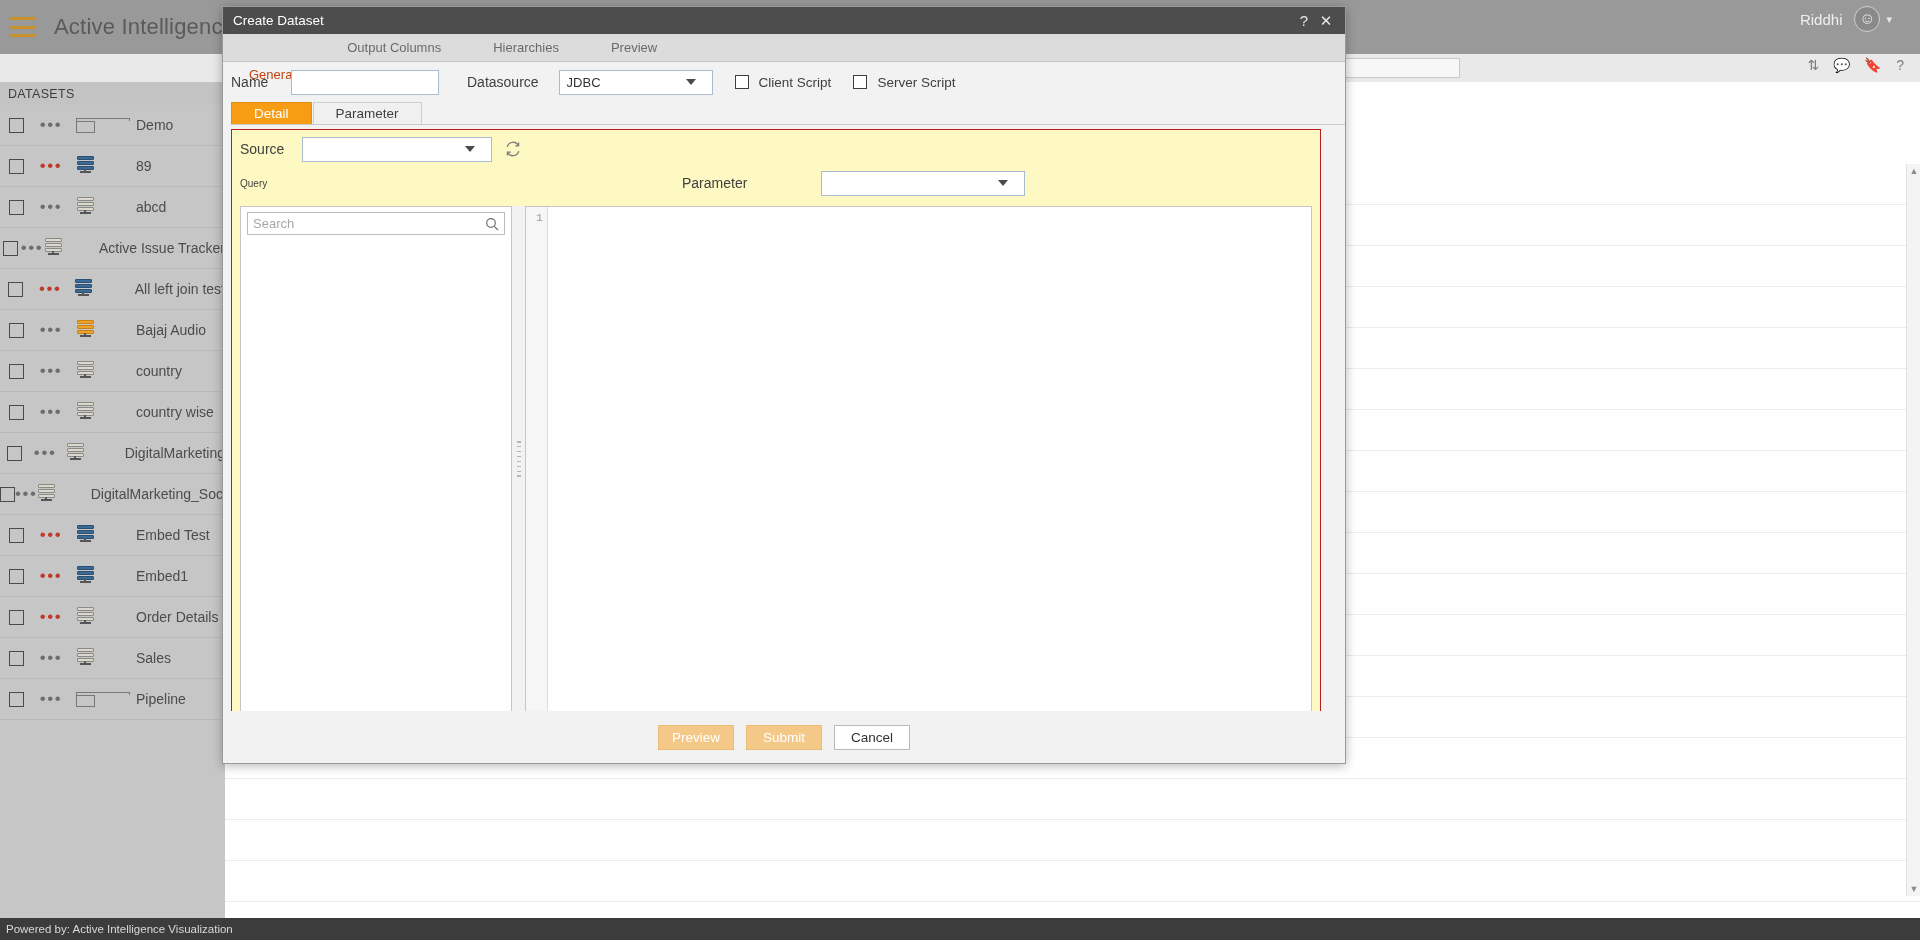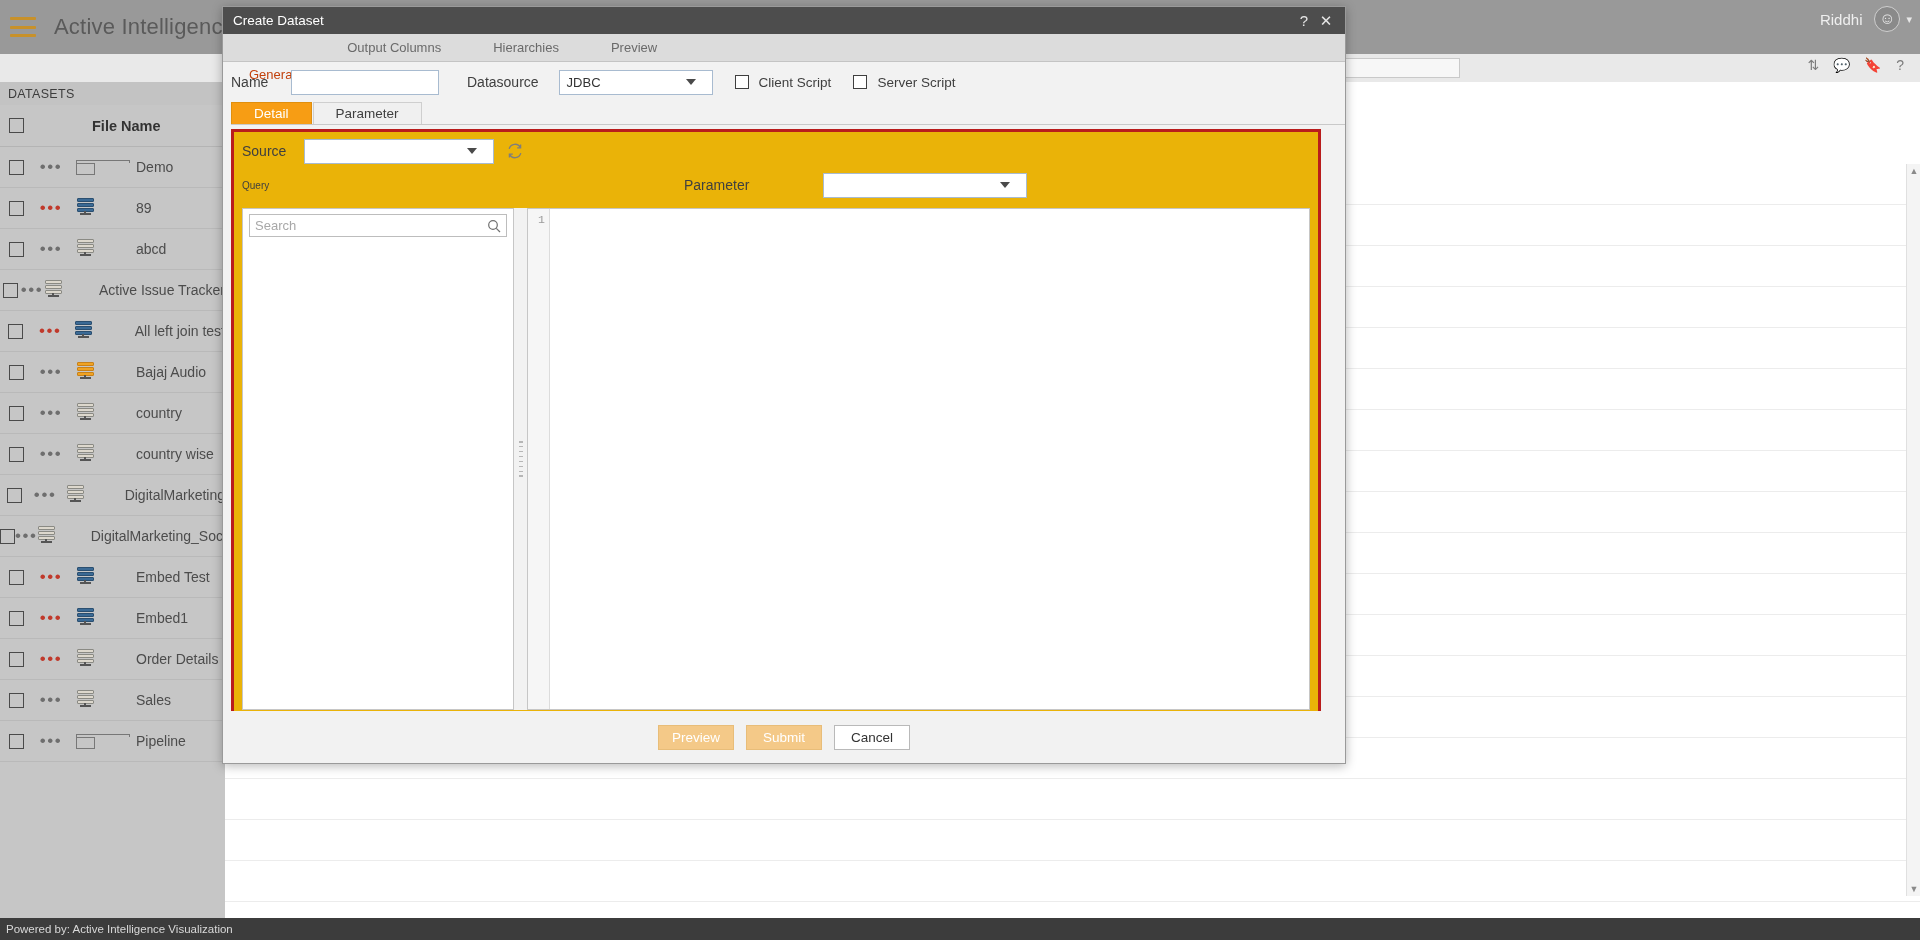--- a/index.html
+++ b/index.html
@@ -19,21 +19,21 @@
     background: #999999;
   }
   .topbar-inner { display: flex; align-items: center; height: 54px; padding-left: 10px; }
   .hamburger { width: 26px; height: 20px; display: flex; flex-direction: column;
     justify-content: space-between; cursor: pointer; }
   .hamburger span { display: block; height: 3px; width: 26px; background: #c8912a; border-radius: 1px; }
   .app-title {
     margin-left: 18px; font-size: 22px; color: #5a5a5a; letter-spacing: 0.2px;
   }
   .topbar-right {
-    position: absolute; right: 8px; top: 0; height: 38px;
+    position: absolute; right: 28px; top: 0; height: 38px;
     display: flex; align-items: center; gap: 12px;
   }
   .user-name { font-size: 15px; color: #efefef; }
   .avatar {
     width: 26px; height: 26px; border-radius: 50%;
     background: #8a8a8a; border: 1px solid #cfcfcf;
     display: flex; align-items: center; justify-content: center;
     color: #e8e8e8; font-size: 16px;
   }
   .avatar-caret { color: #e8e8e8; font-size: 11px; margin-left: -6px; }
@@ -190,22 +190,22 @@
     border-bottom: 1px solid #c9c9c9;
   }
   .subtab {
     padding: 8px 22px; display: flex; align-items: center; font-size: 13.5px;
     cursor: pointer; background: #f0f0f0; border: 1px solid #cfcfcf;
     border-bottom: none; color: #3f3f3f; margin-right: 1px;
   }
   .subtab.active { background: #f79d14; color: #ffffff; border-color: #e08f0e; }
 
   .panel {
-    margin: 4px 24px 0 8px; background: #eab308;
-    border: 3px solid #b91c1c; height: 592px; position: relative;
+    margin: 4px 24px 0 8px; background: #fef9c3;
+    border: 1px solid #b91c1c; height: 592px; position: relative;
   }
   .srcrow { display: flex; align-items: center; height: 38px; padding-left: 8px; }
   .refresh-ic {
     width: 18px; height: 18px; margin-left: 12px; cursor: pointer;
     color: #7e7e7e;
   }
   .qrow { display: flex; align-items: center; height: 30px; padding-left: 8px; position: relative; }
   .qlabel { font-size: 10px; color: #3f3f3f; }
   .prm { position: absolute; left: 450px; display: flex; align-items: center; gap: 12px; }
 
@@ -317,27 +317,20 @@
         <div></div>
           <div></div>
           <div></div>
           <div></div>
           <div></div>
       </div>
 
       <div style="position:relative; width:225px; background:#c6c6c6; height:100%;">
         <div class="datasets-head">DATASETS</div>
 
-        <div class="table-head">
-          <div class="col-check">
-            <div class="cb"></div>
-          </div>
-          <div class="col-dots"></div>
-          <div class="col-name bold">File Name</div>
-        </div>
 
         <div class="rowlist" id="rowlist">
             <div class="drow">
               <div class="col-check">
                 <div class="cb"></div>
               </div>
               <div class="col-dots">
                 <span class="dots">•••</span>
               </div>
               <div class="col-icon">

